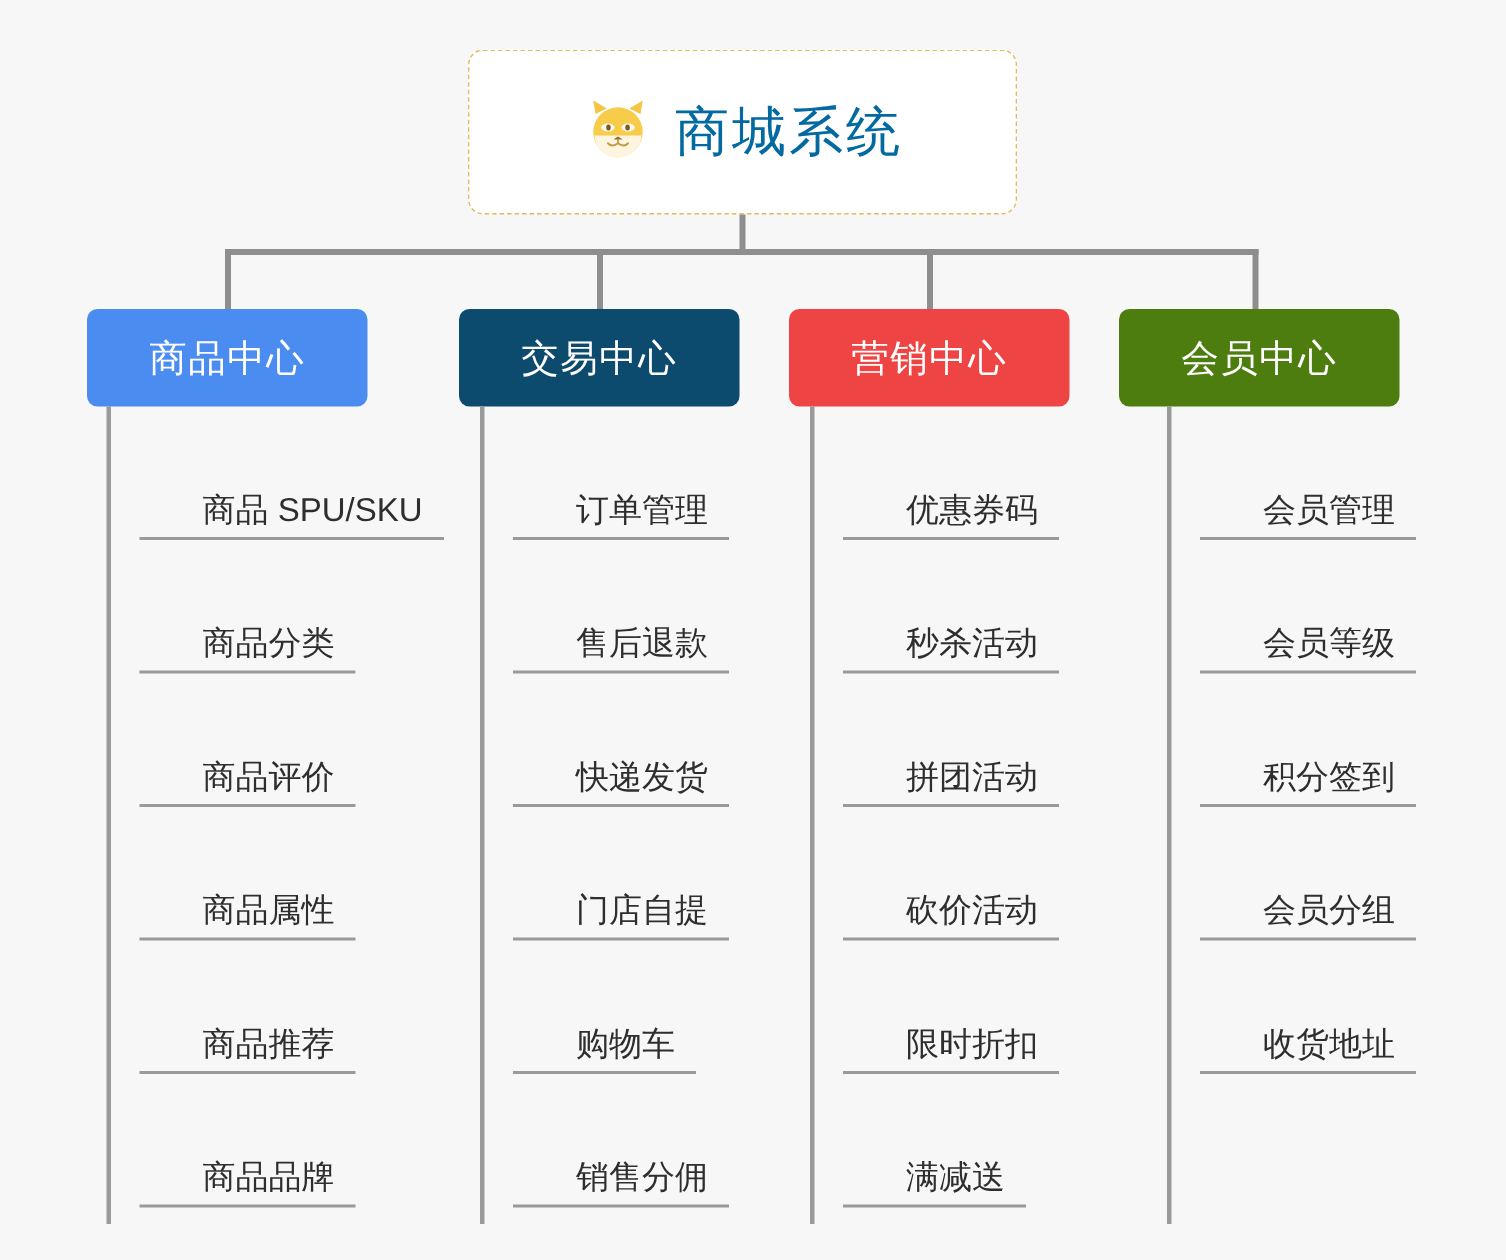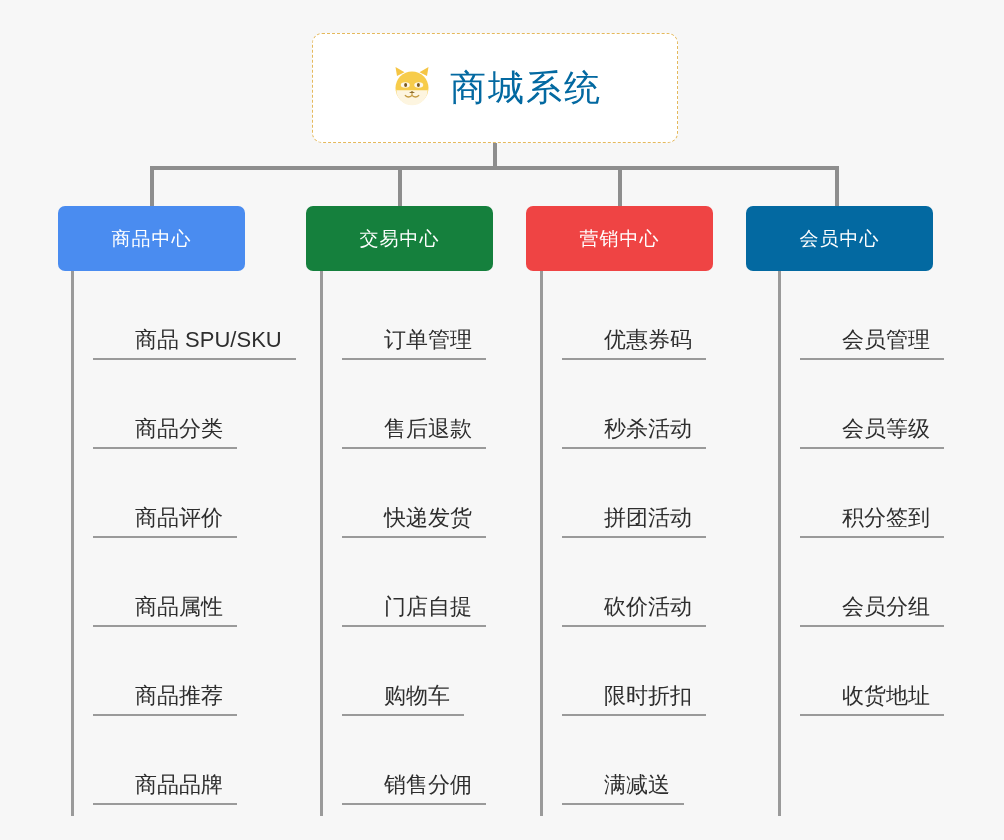--- a/index.html
+++ b/index.html
@@ -76,21 +76,21 @@
   .cat-box {
     position: absolute;
     top: 206px;
     width: 187px;
     height: 65px;
     border-radius: 7px;
     display: flex;
     align-items: center;
     justify-content: center;
     color: #ffffff;
-    font-size: 19px;
+    font-size: 25px;
     letter-spacing: 1px;
   }
 
   
   .leaf-col {
     position: absolute;
     top: 271px;
     width: 230px;
   }
   .spine {
@@ -153,27 +153,27 @@
   <div class="root-stem"></div>
   <div class="bus"></div>
   <div class="drop" style="left:150px"></div>
   <div class="drop" style="left:398px"></div>
   <div class="drop" style="left:618px"></div>
   <div class="drop" style="left:835px"></div>
 
   <div class="cat-box" style="left: 58px; background: rgb(74, 140, 240);">
     <span>商品中心</span>
   </div>
-  <div class="cat-box" style="left: 306px; background: #15803d;">
+  <div class="cat-box" style="left: 306px; background: #0c4a6e;">
     <span>交易中心</span>
   </div>
   <div class="cat-box" style="left: 526px; background: #ef4444;">
     <span>营销中心</span>
   </div>
-  <div class="cat-box" style="left: 746px; background: #0369a1;">
+  <div class="cat-box" style="left: 746px; background: #4d7c0f;">
     <span>会员中心</span>
   </div>
 
   <div class="leaf-col" style="left:71px">
     <div class="spine"></div>
     <div class="leaf">
         <span class="leaf-text">商品 SPU/SKU</span>
       </div>
     <div class="leaf">
         <span class="leaf-text">商品分类</span>

